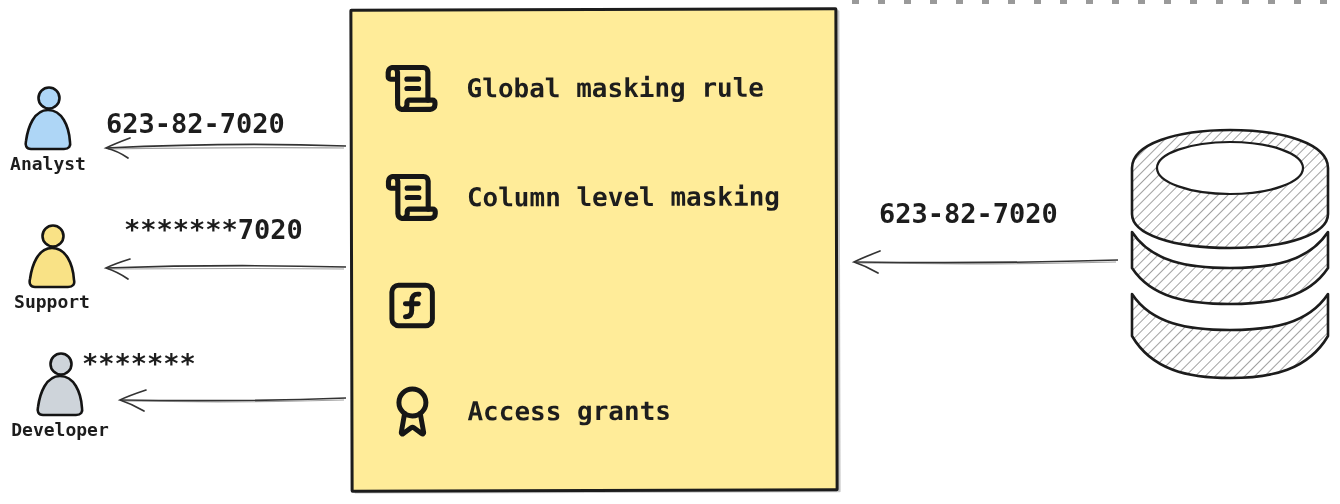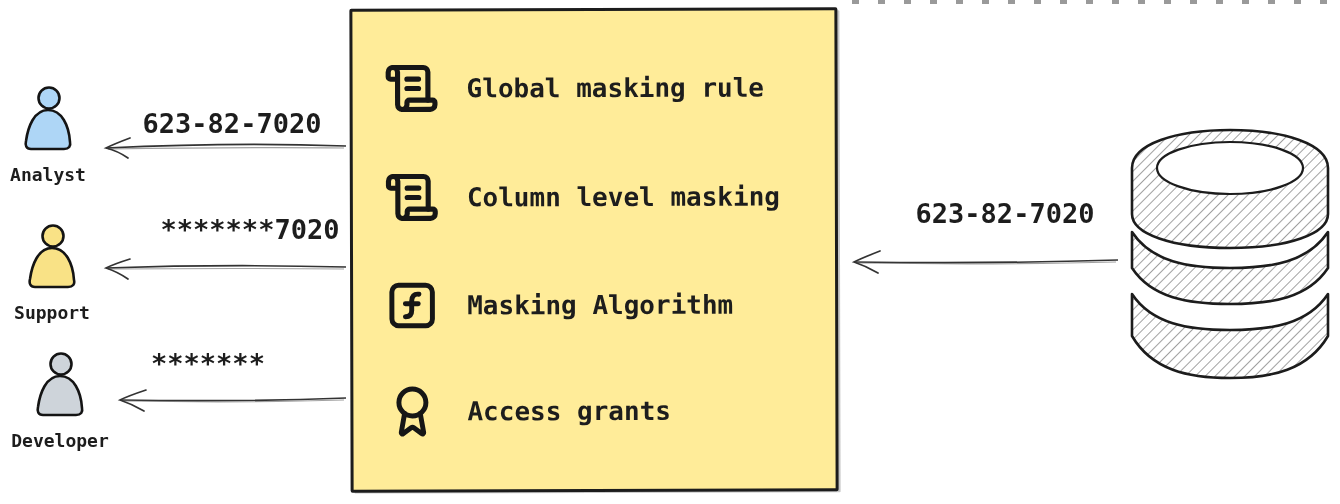--- a/index.html
+++ b/index.html
@@ -6,32 +6,32 @@
   .canvas{
     position:relative;width:1340px;height:504px;background:#ffffff;overflow:hidden;
     font-family:"DejaVu Sans Mono","Liberation Mono",monospace;color:#1d1d1d;
   }
   .top-dashes{
     position:absolute;left:852px;top:0;width:488px;height:4px;
     background:repeating-linear-gradient(90deg,rgba(70,70,70,.55) 0 7px,transparent 7px 26px);
   }
   
   .person{position:absolute;width:104px;display:flex;flex-direction:column;align-items:center;}
-  .person .plabel{margin-top:12px;font-size:18px;font-weight:600;white-space:nowrap;}
+  .person .plabel{margin-top:1px;font-size:18px;font-weight:600;white-space:nowrap;}
   .person-analyst{left:-4px;top:86px;}
   .person-support{left:0px;top:224px;}
   .person-developer{left:8px;top:352px;align-items:center;}
   
   .arrow{position:absolute;}
   .a1{left:94px;top:134px;}
   .a2{left:94px;top:254px;}
   .a3{left:108px;top:386px;}
   .a4{left:842px;top:246px;}
   
-  .val{position:absolute;font-size:27px;font-weight:700;text-align:center;white-space:nowrap;letter-spacing:0;}
+  .val{position:absolute;font-size:27px;font-weight:700;text-align:left;white-space:nowrap;letter-spacing:0;}
   .v1{left:106px;top:108px;width:252px;}
   .v2{left:124px;top:214px;width:252px;}
   .v3{left:82px;top:348px;width:252px;}
   .v4{left:879px;top:198px;width:252px;}
   
   .panel{
     position:absolute;left:350px;top:8px;width:488px;height:484px;box-sizing:border-box;
     background:#ffec99;border:3px solid #1c1c1c;border-radius:2px;
     transform:rotate(-0.15deg);
     box-shadow:3px 2px 0 -1px rgba(130,130,130,.45);
@@ -133,21 +133,20 @@
     </div>
 
     <div class="prow r2">
       <span class="ibox">
         <svg width="54" height="54" viewBox="0 0 24 24" fill="none" stroke="#161616" stroke-width="2.2" stroke-linecap="round" stroke-linejoin="round">
           <rect x="3" y="3" width="18" height="18" rx="3"></rect>
           <path d="M9 17c2 0 2.8-1 2.8-2.8V10c0-2 1-3.3 3.2-3"></path>
           <path d="M9 11.2h5.7"></path>
         </svg>
       </span>
-      <span class="plbl">Masking Algorithm</span>
     </div>
 
     <div class="prow r3">
       <span class="ibox">
         <svg width="54" height="64" viewBox="0 0 24 24" fill="none" stroke="#161616" stroke-width="2.2" stroke-linecap="round" stroke-linejoin="round">
           <path d="m15.477 12.89 1.515 8.526a.5.5 0 0 1-.81.47l-3.58-2.687a1 1 0 0 0-1.197 0l-3.586 2.686a.5.5 0 0 1-.81-.469l1.514-8.526"></path>
           <circle cx="12" cy="8" r="6"></circle>
         </svg>
       </span>
       <span class="plbl">Access grants</span>

